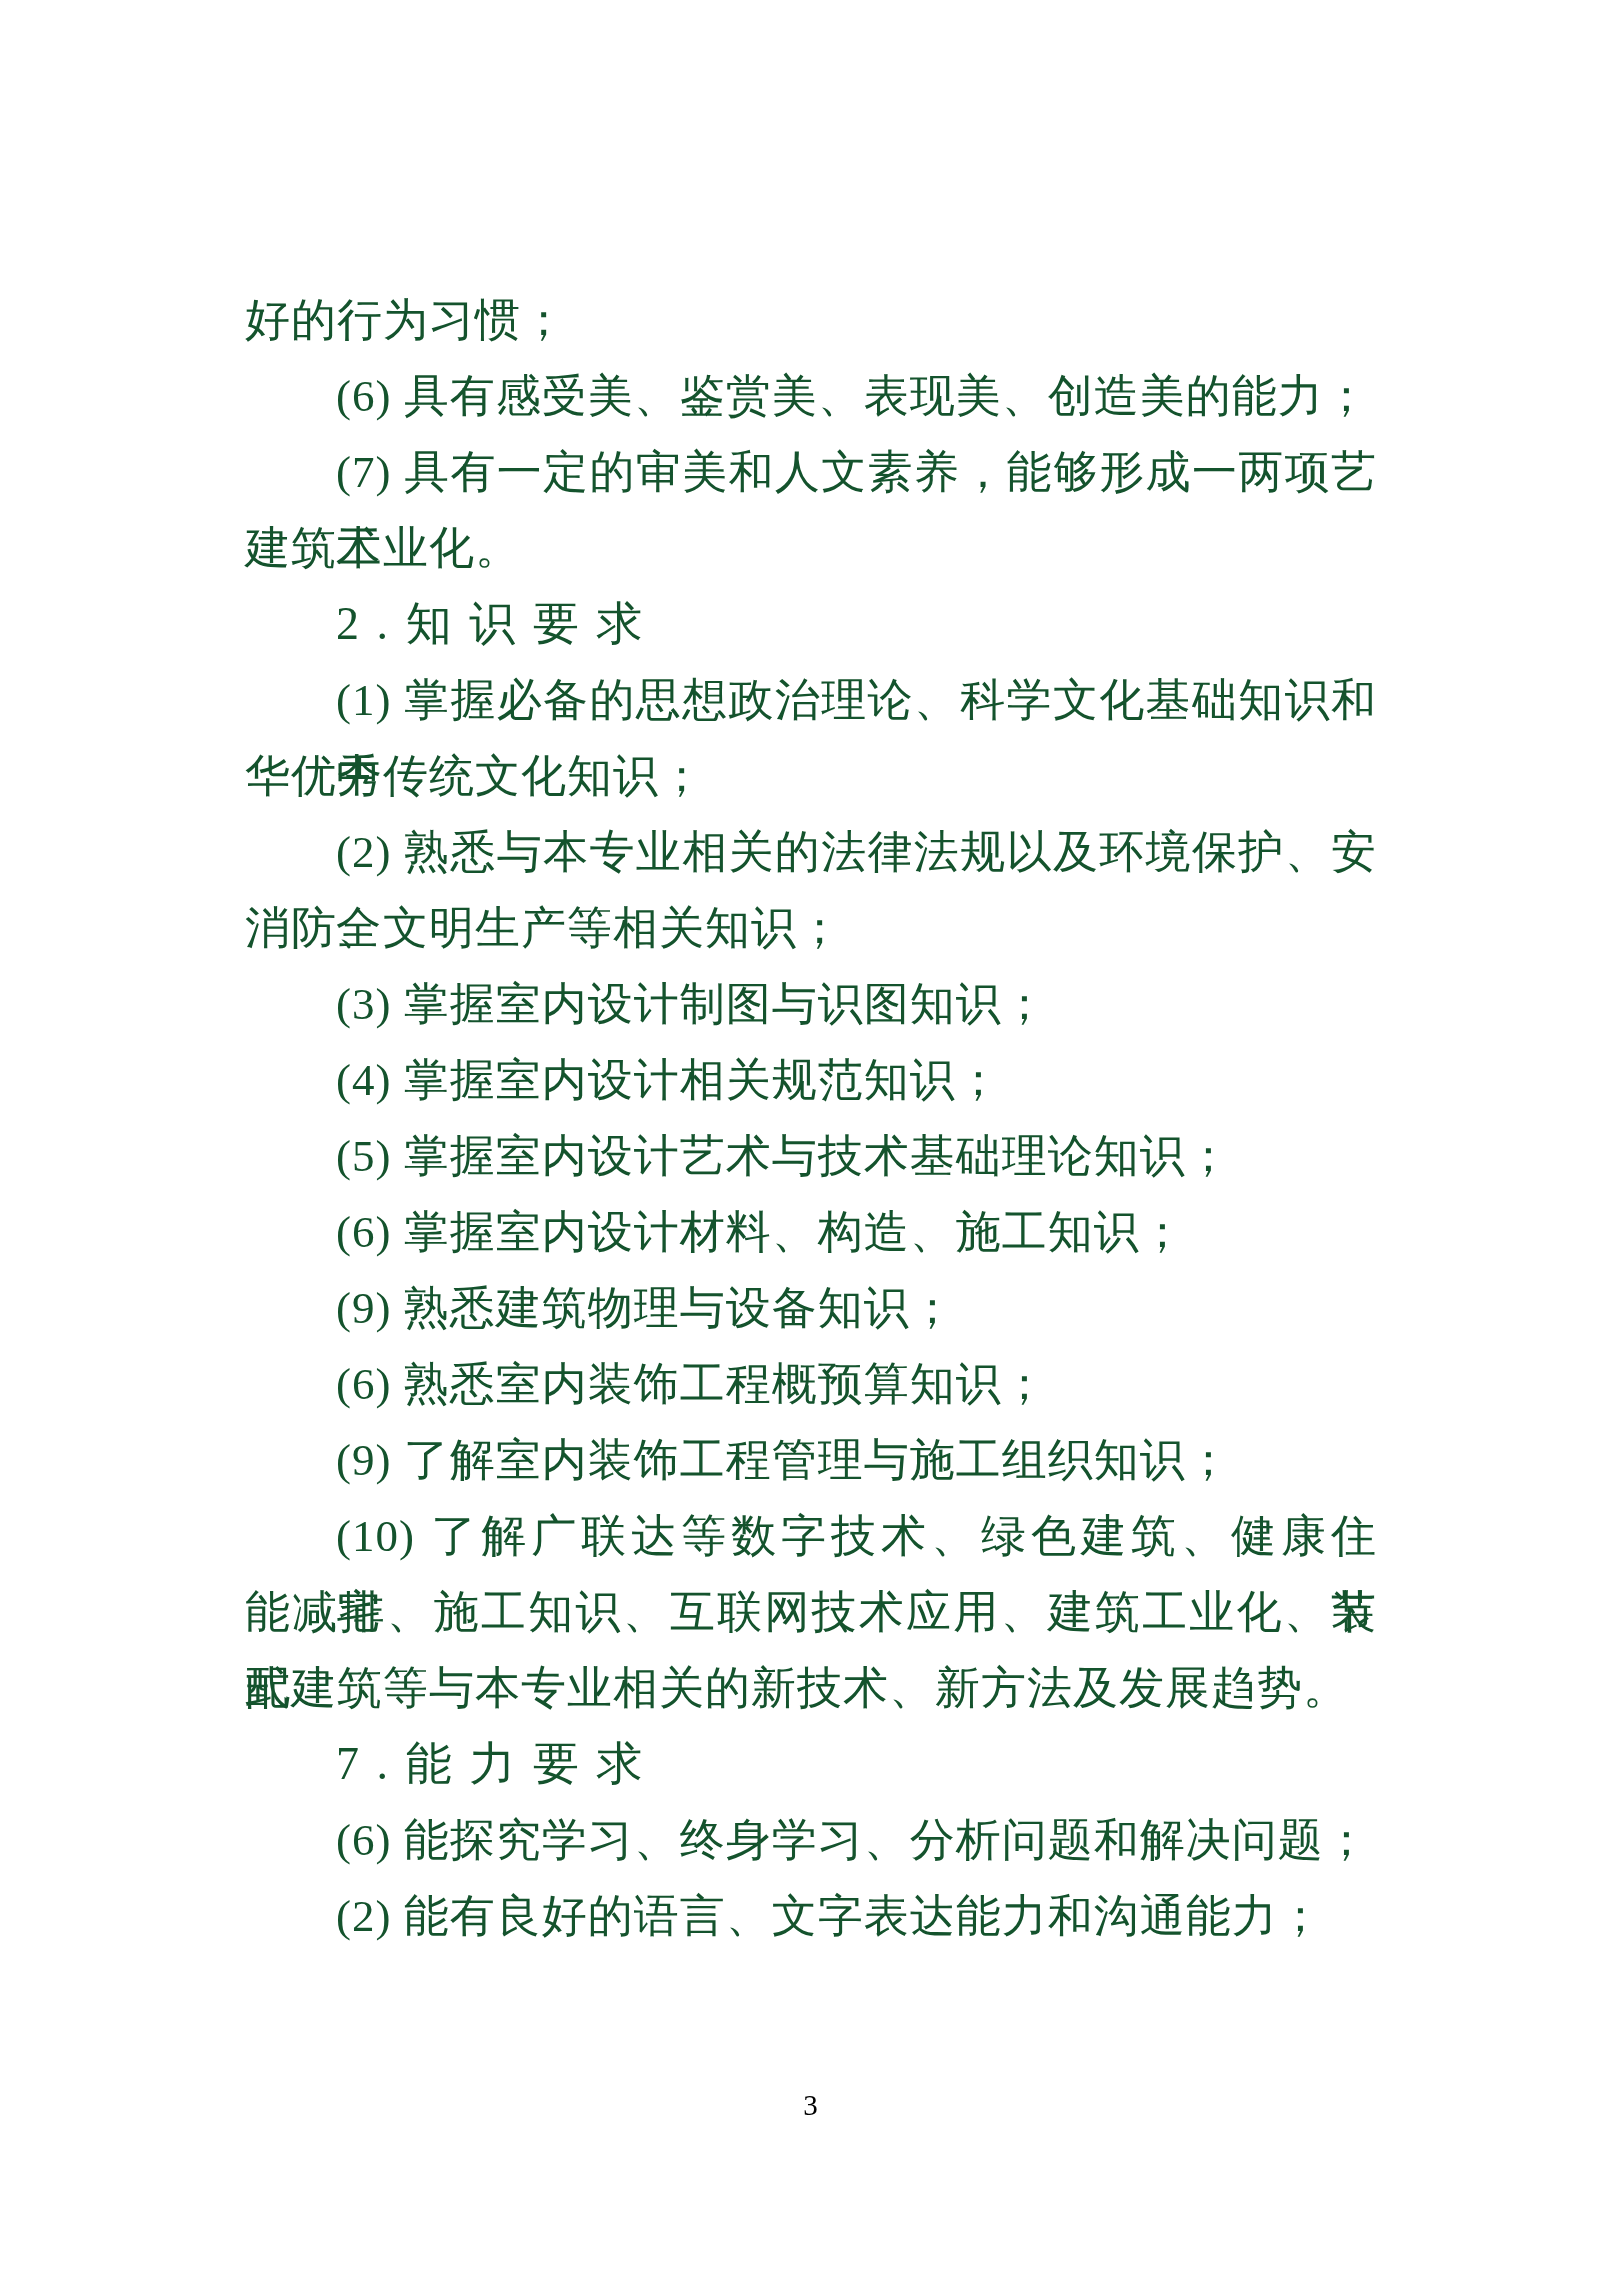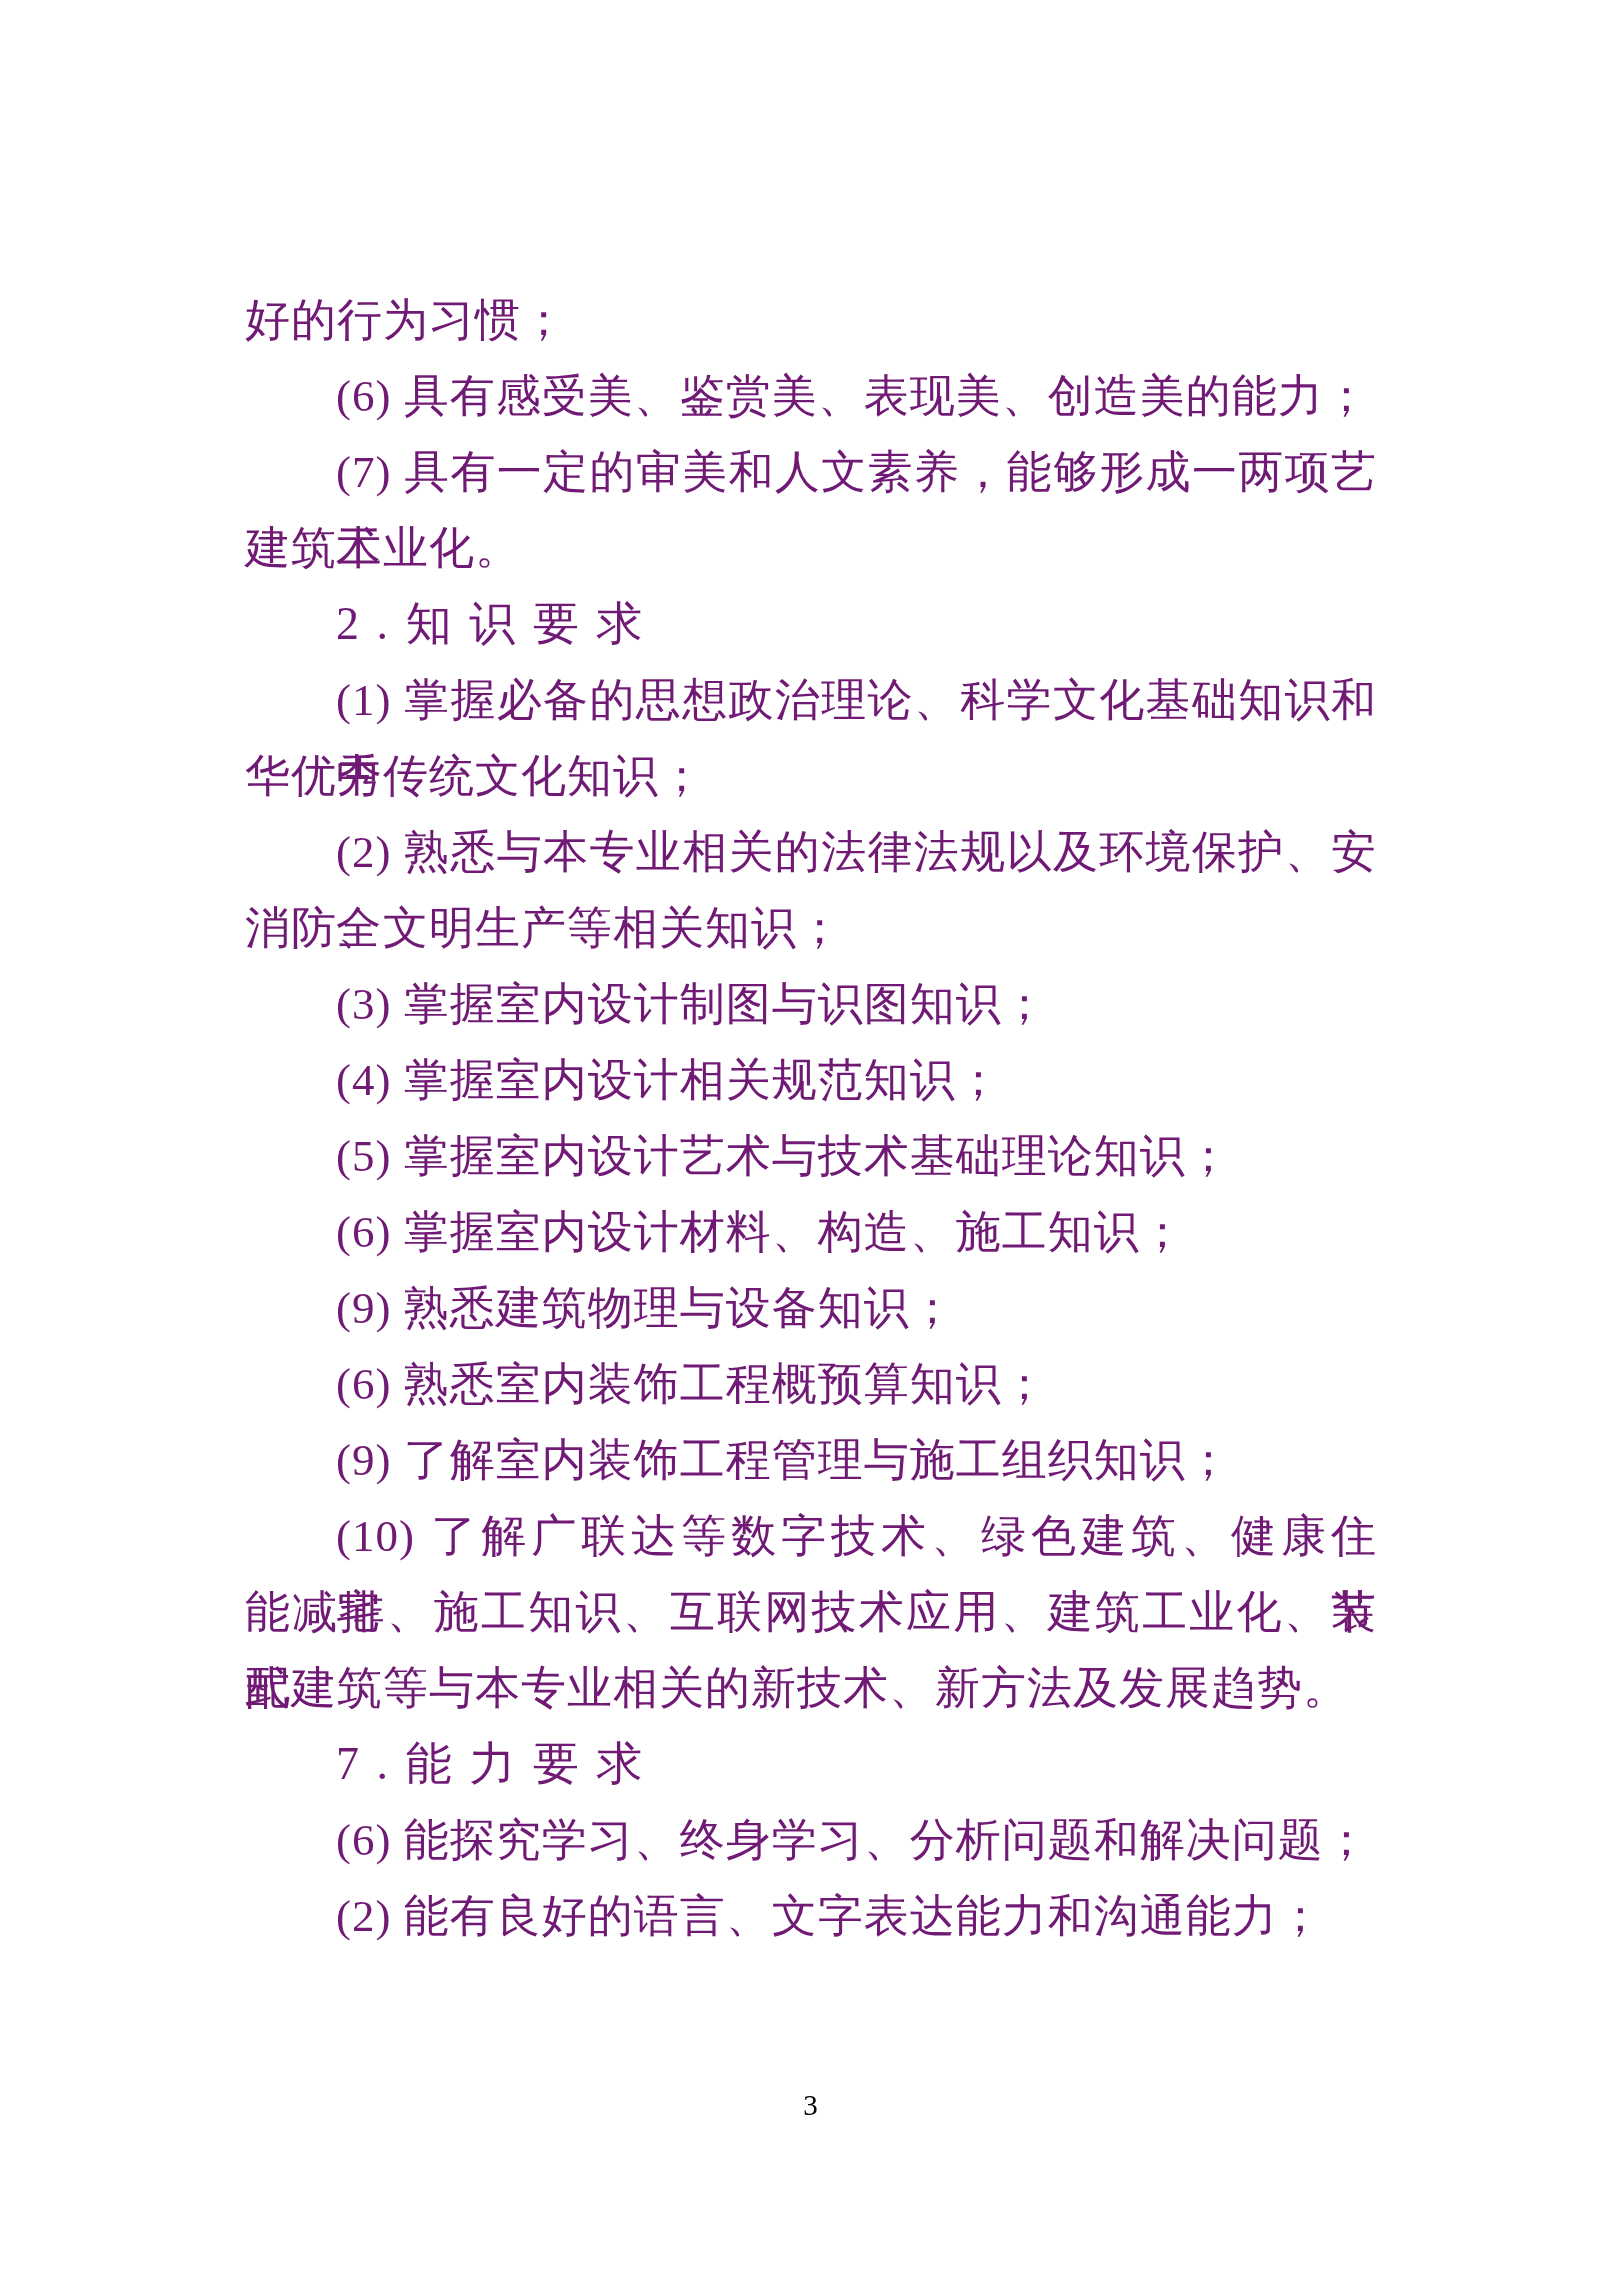--- a/index.html
+++ b/index.html
@@ -23,21 +23,21 @@
     top: 282px;
     width: 1132px;
   }
   .line {
     font-size: 45px;
     line-height: 76px;
     height: 76px;
     letter-spacing: 1px;
     white-space: nowrap;
     text-align: left;
-    color: #701a75;
+    color: #14532d;
   }
   .line.indent {
     padding-left: 91px;
   }
   .line.justify {
     white-space: normal;
     text-align: justify;
     text-align-last: justify;
     text-justify: inter-character;
   }

